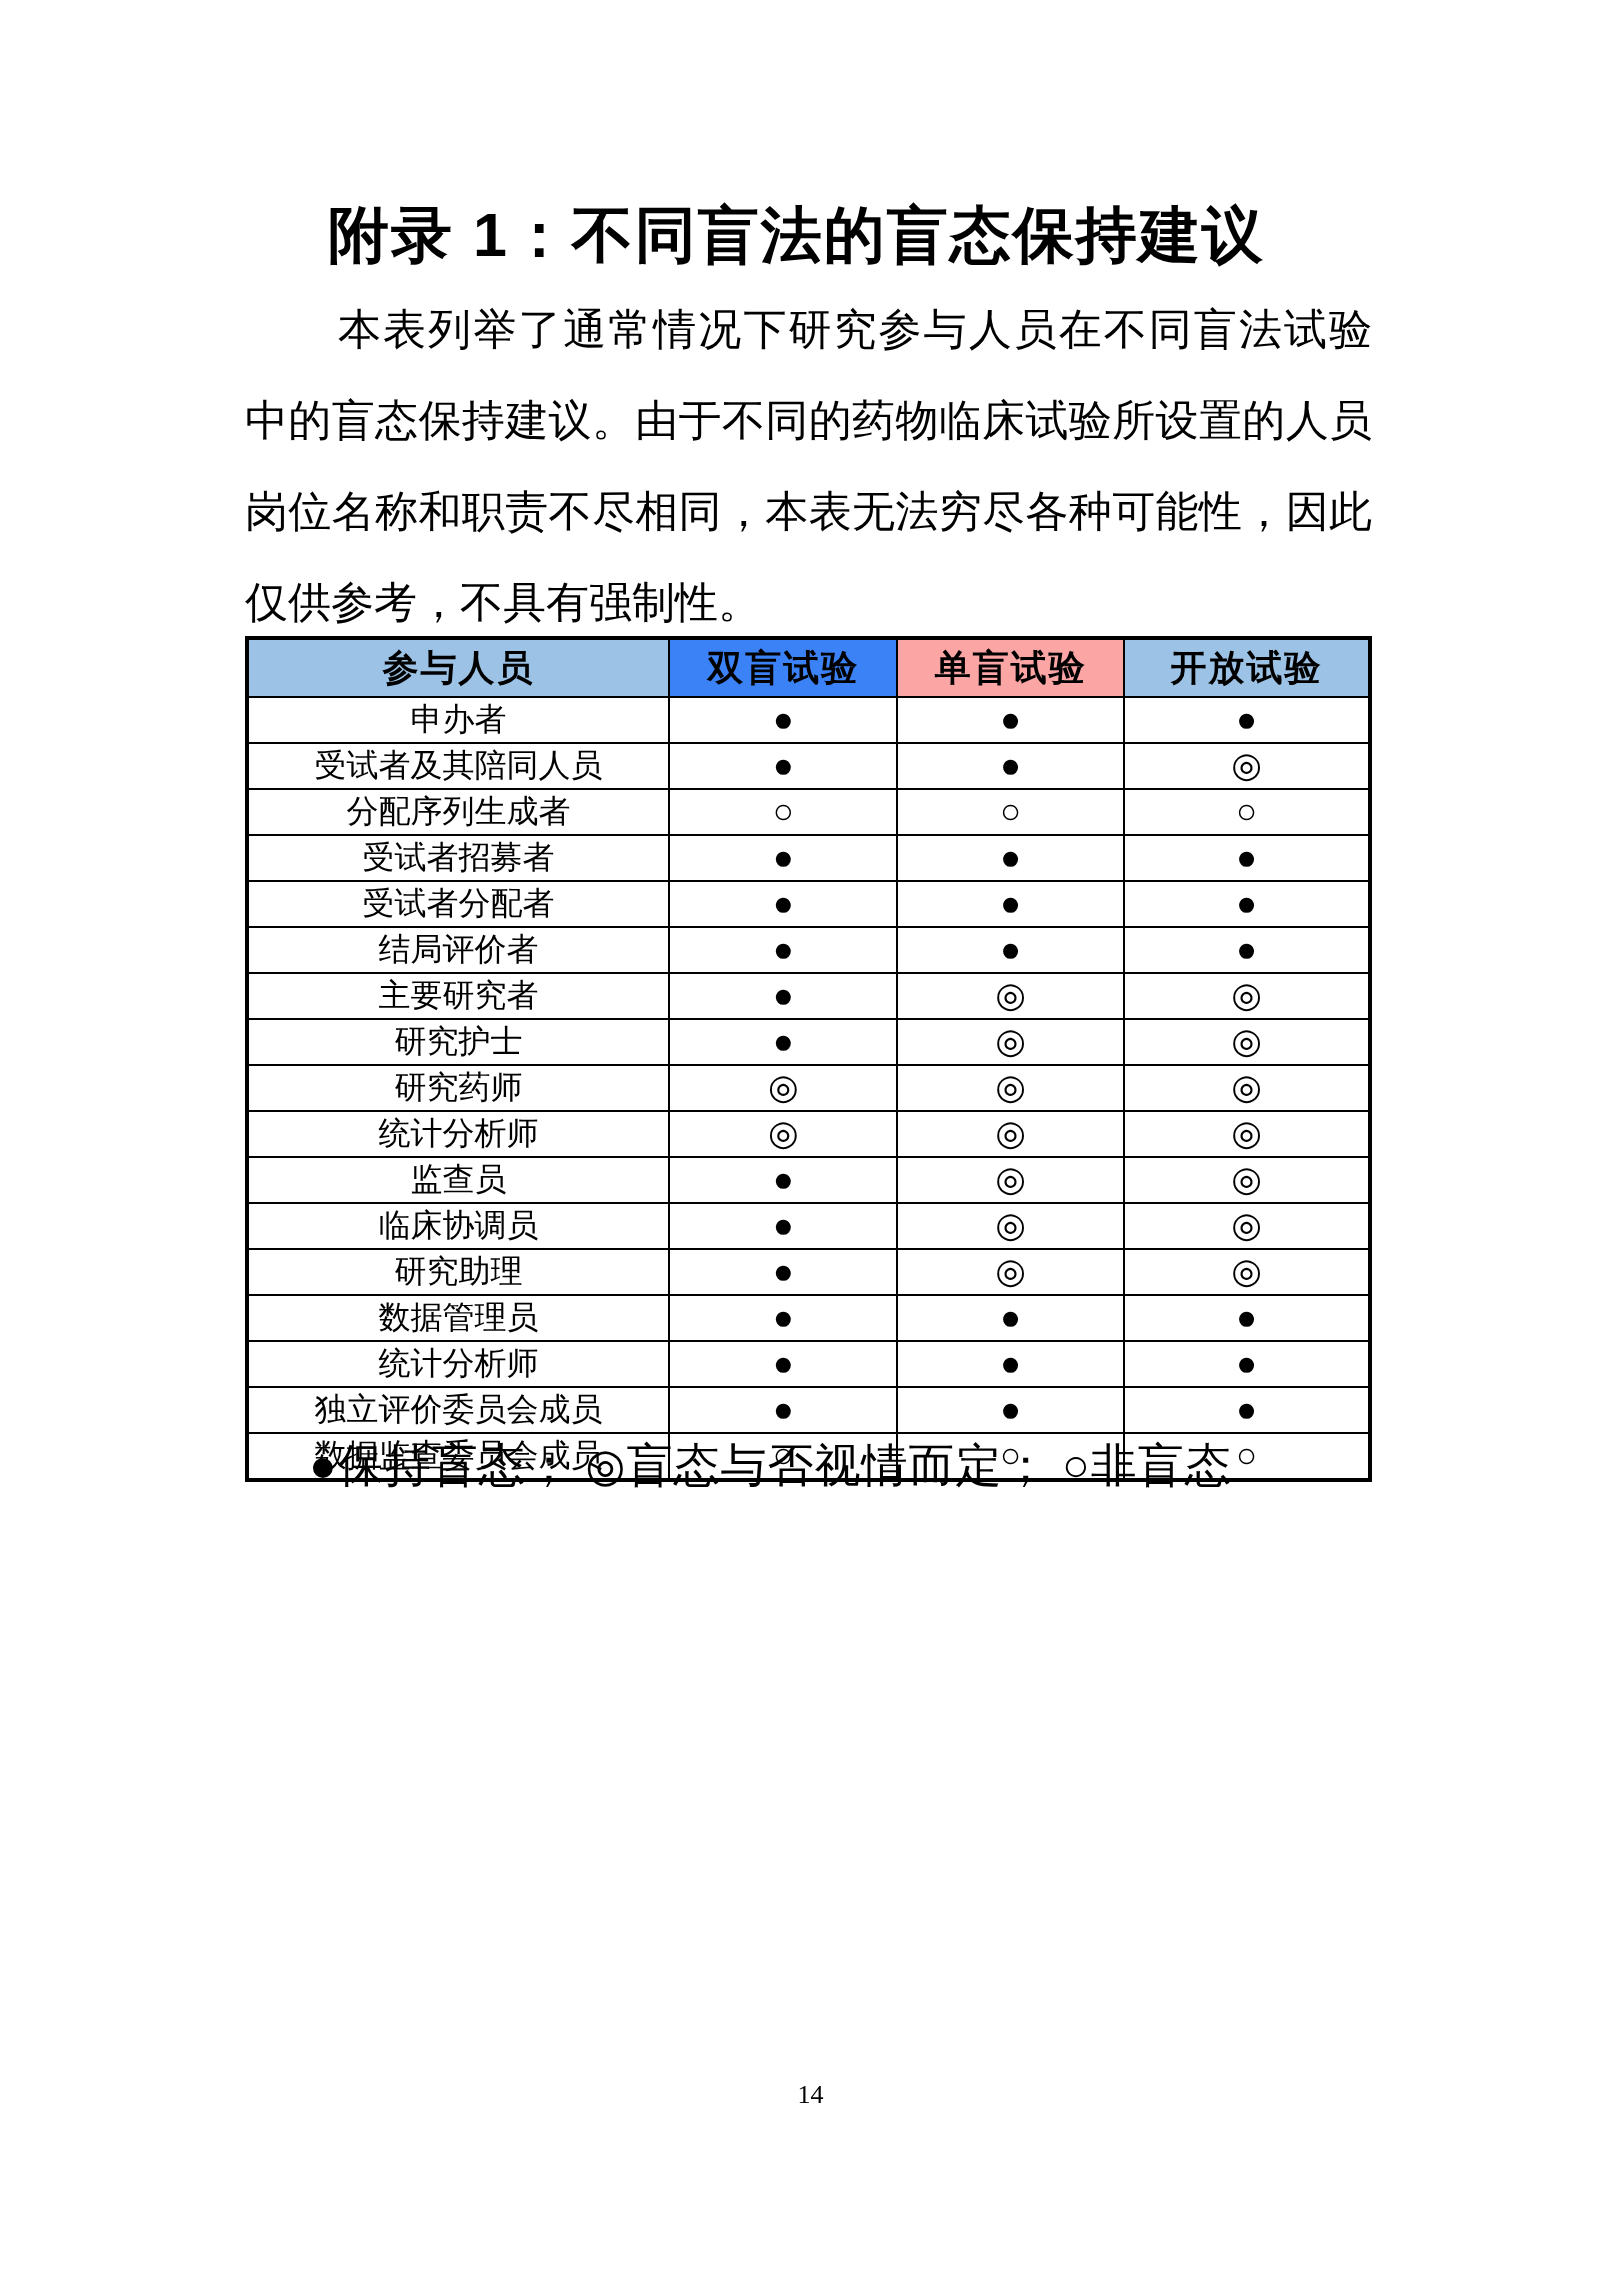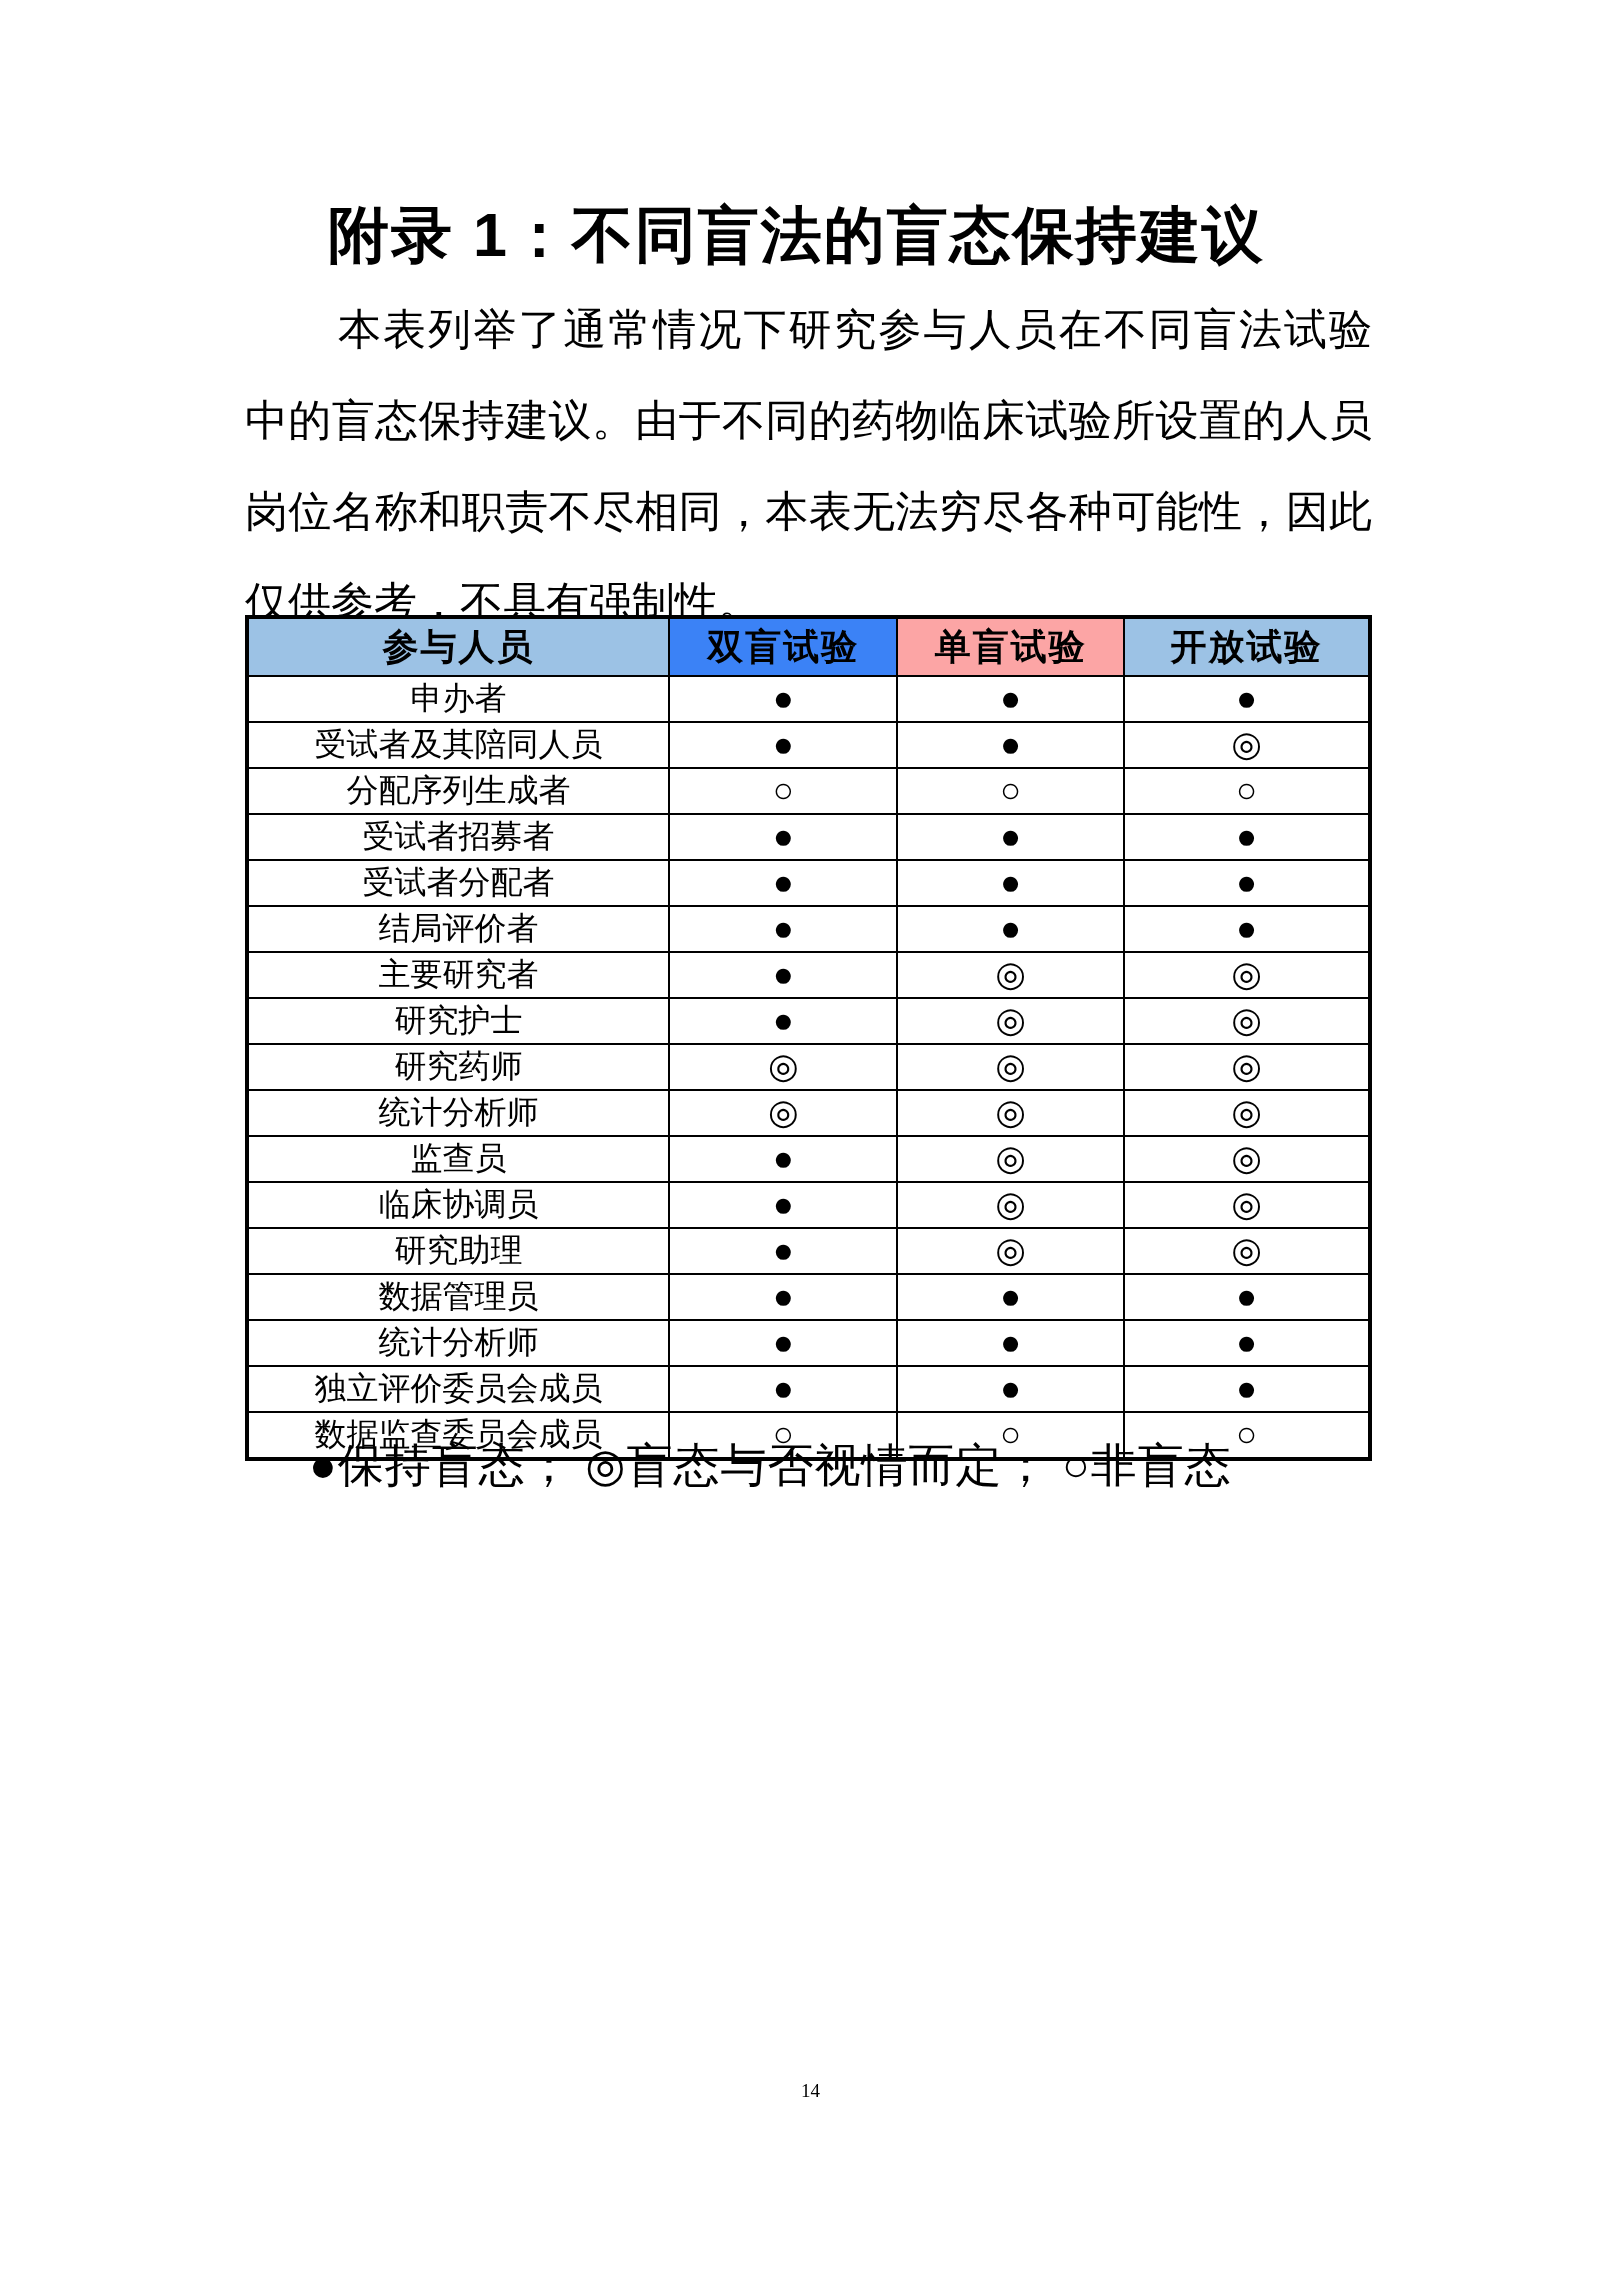--- a/index.html
+++ b/index.html
@@ -34,21 +34,21 @@
     text-align: justify;
     text-align-last: justify;
     text-justify: inter-character;
     overflow: hidden;
   }
   .para-line.first { padding-left: 93px; }
   .para-line.last { text-align-last: left; }
 
   .table-wrap {
     position: absolute;
-    left: 245px; top: 615px;
+    left: 245px; top: 636px;
     width: 1219px;
   }
   table.blind-table {
     width: 1127px;
     border-collapse: collapse;
     table-layout: fixed;
     border: 4.9px solid #000;
   }
   .blind-table col.c1 { width: 37.6%; }
   .blind-table col.c2 { width: 20.3%; }
@@ -81,21 +81,21 @@
     font-size: 46px;
     letter-spacing: 1px;
     white-space: nowrap;
   }
 
   .page-number {
     position: absolute;
     left: 0; top: 2080px;
     width: 1621px;
     text-align: center;
-    font-size: 19px;
+    font-size: 26px;
   }
 </style>
 </head>
 <body>
 
 <div class="page">
 
   <div class="doc-title">附录 1：不同盲法的盲态保持建议</div>
 
   <div class="paragraph">

